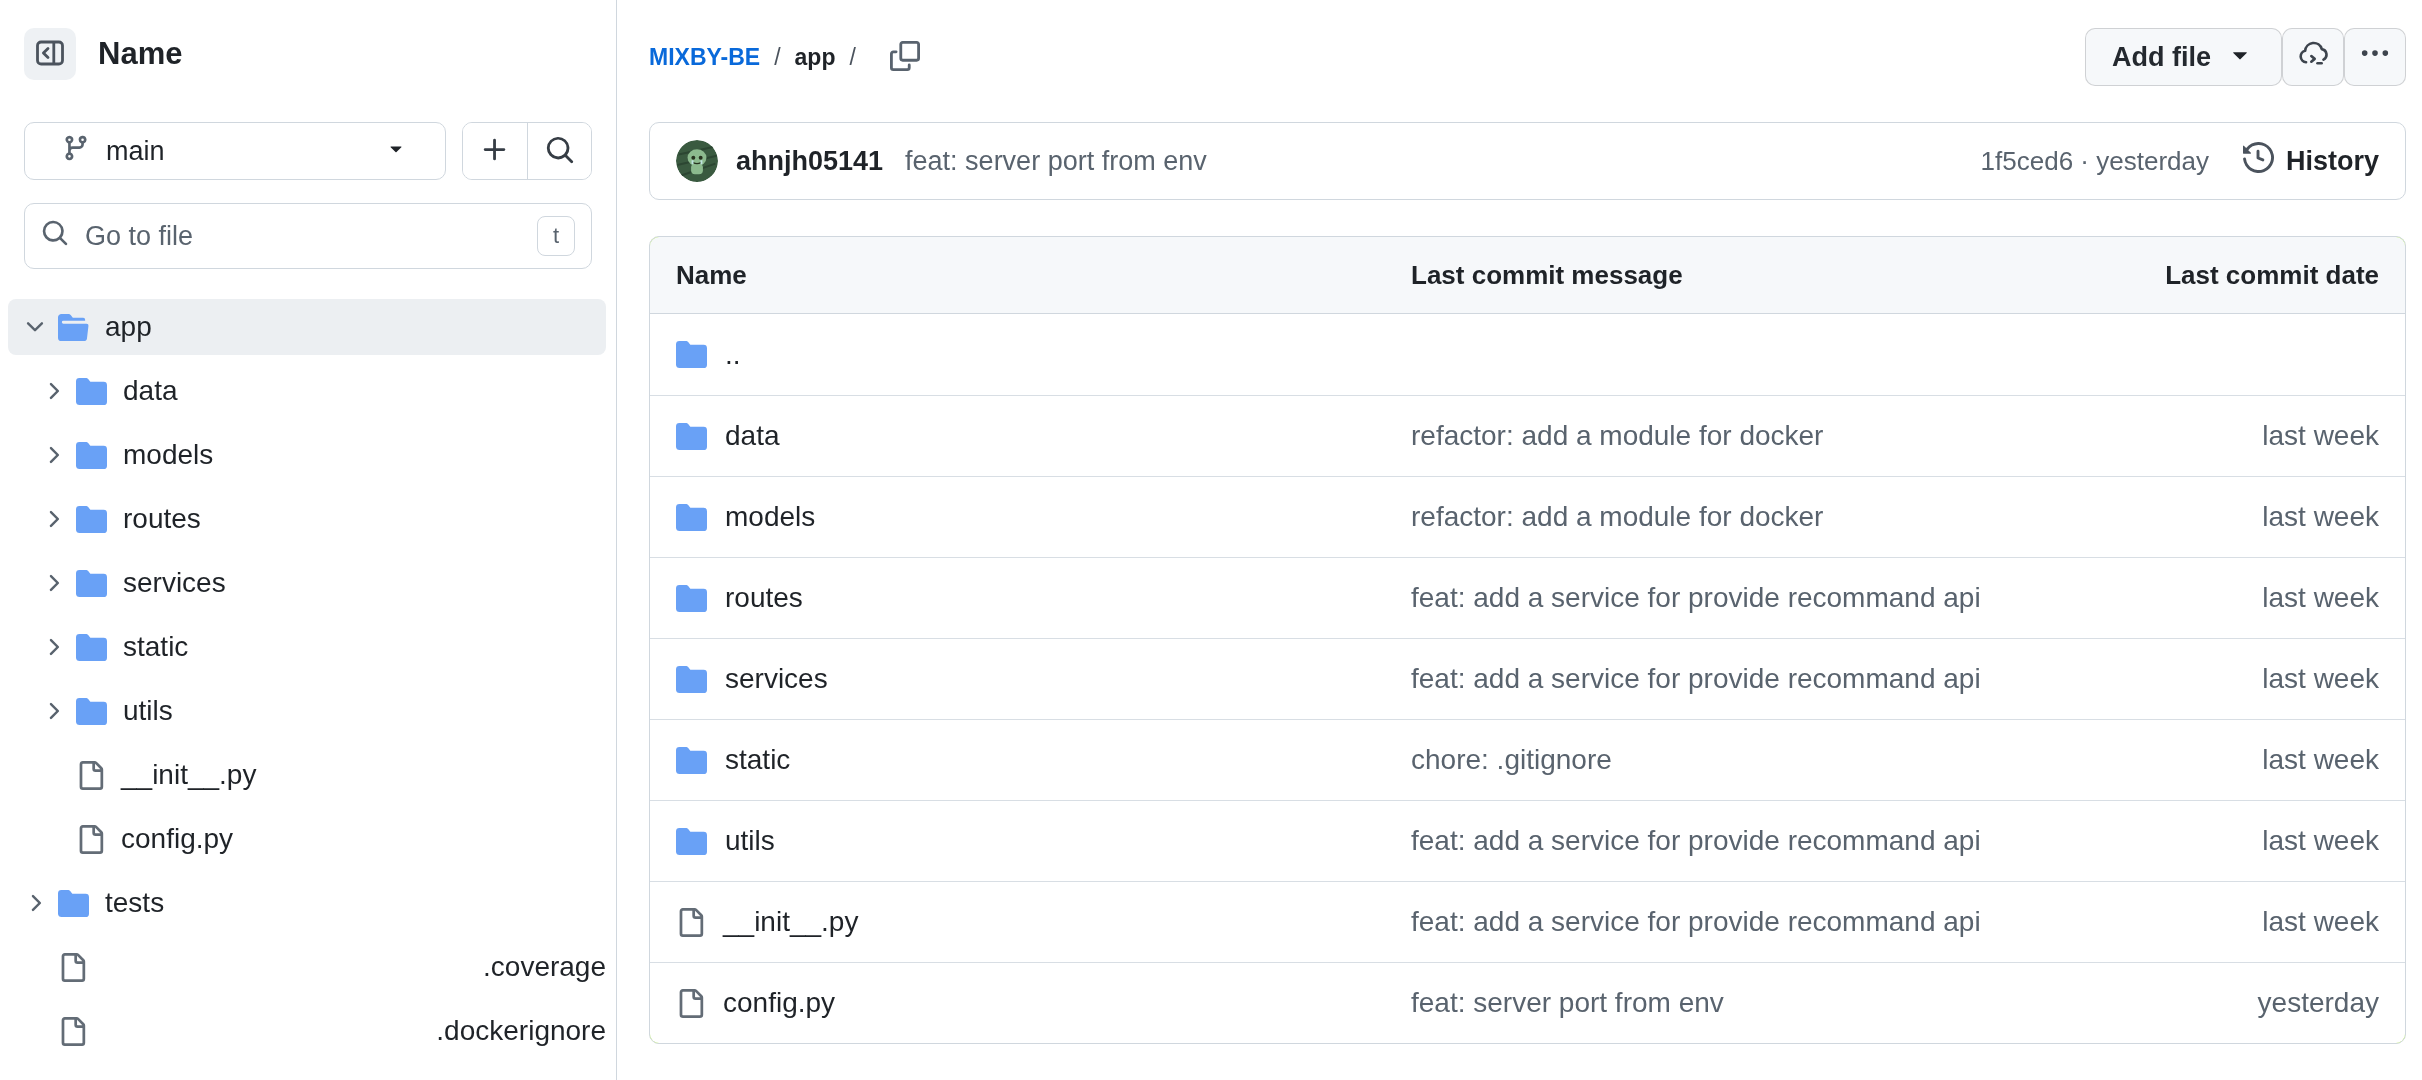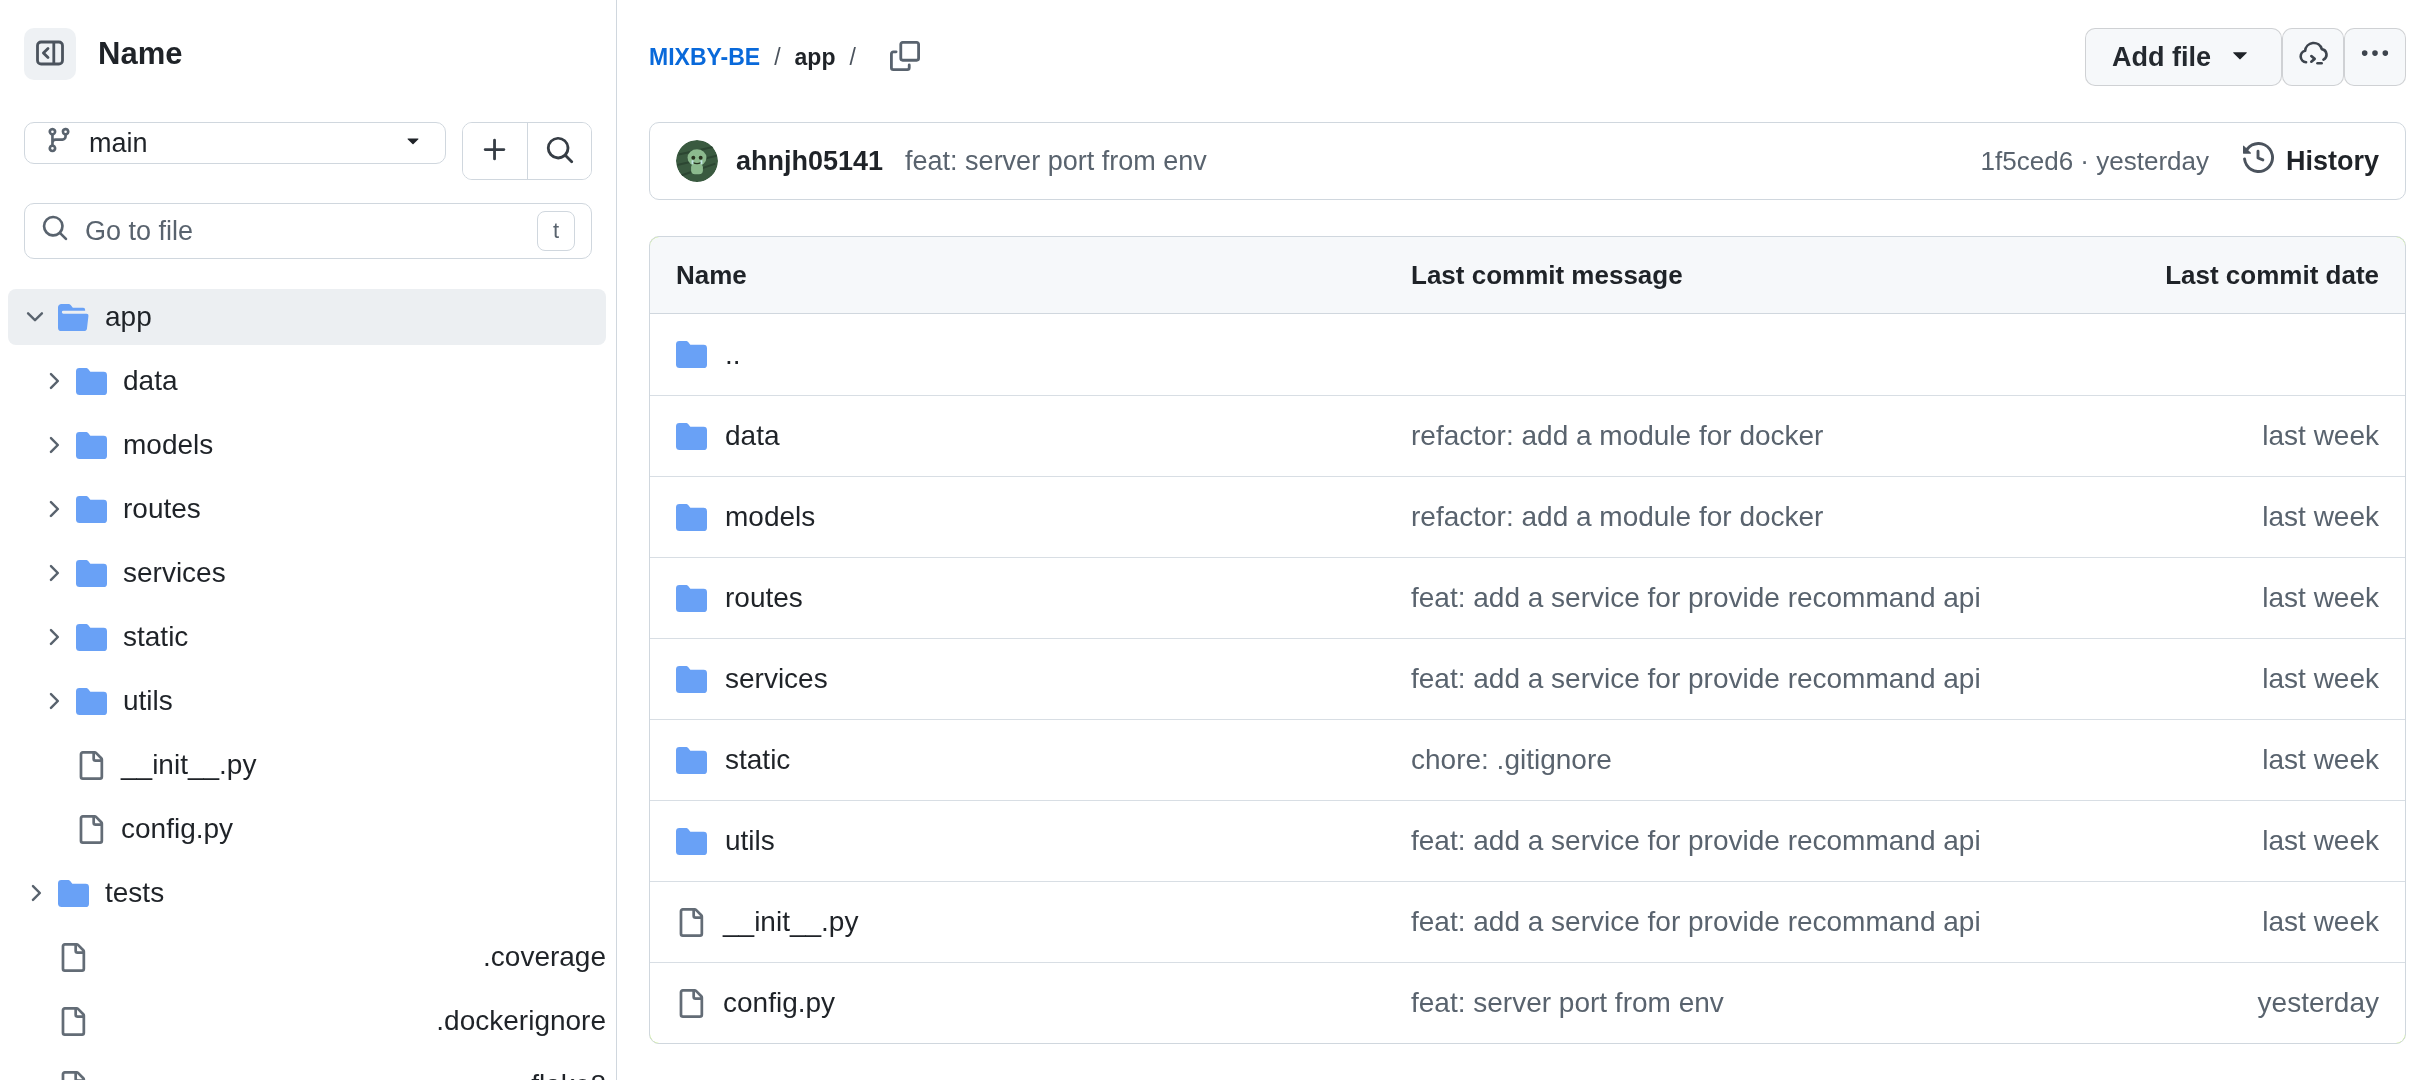--- a/index.html
+++ b/index.html
@@ -22,40 +22,40 @@
   .collapse-btn {
     width:52px; height:52px; border-radius:10px; border:none;
     background:#eef1f4; color:#4b535d;
     display:flex; align-items:center; justify-content:center; cursor:pointer;
   }
   .collapse-btn svg { width:32px; height:32px; }
   .files-title { font-size:31px; font-weight:700; }
 
   .controls { display:flex; gap:16px; margin-top:42px; }
   .branch-btn {
-    flex:1; height:42px; background:#fff;
+    flex:1; height:58px; background:#fff;
     border:1px solid #d0d7de; border-radius:10px;
-    display:flex; align-items:center; gap:16px; padding:0 20px;
+    display:flex; align-items:center; gap:16px; padding:0 37px;
     font-size:27px; color:#1f2328; cursor:pointer;
     font-family:inherit;
   }
   .branch-btn .caret { margin-left:auto; }
   .btn-group {
     display:flex; border:1px solid #d0d7de; border-radius:10px;
     overflow:hidden; background:#fff; height:58px;
   }
   .btn-group .grp-btn {
     width:64px; border:none; background:#fff; color:#363d45;
     display:flex; align-items:center; justify-content:center; cursor:pointer;
   }
   .btn-group .grp-btn + .grp-btn { border-left:1px solid #d0d7de; }
   .btn-group svg { width:30px; height:30px; }
 
   .goto {
-    margin-top:23px; height:56px;
+    margin-top:23px; height:66px;
     border:1px solid #d0d7de; border-radius:10px;
     display:flex; align-items:center; gap:14px; padding:0 16px;
     color:#59636e; background:#fff;
   }
   .goto svg { width:28px; height:28px; flex:none; }
   .goto input {
     flex:1; min-width:0; border:none; outline:none;
     font-family:inherit; font-size:27px; color:#1f2328; background:transparent;
   }
   .goto input::placeholder { color:#59636e; opacity:1; }

